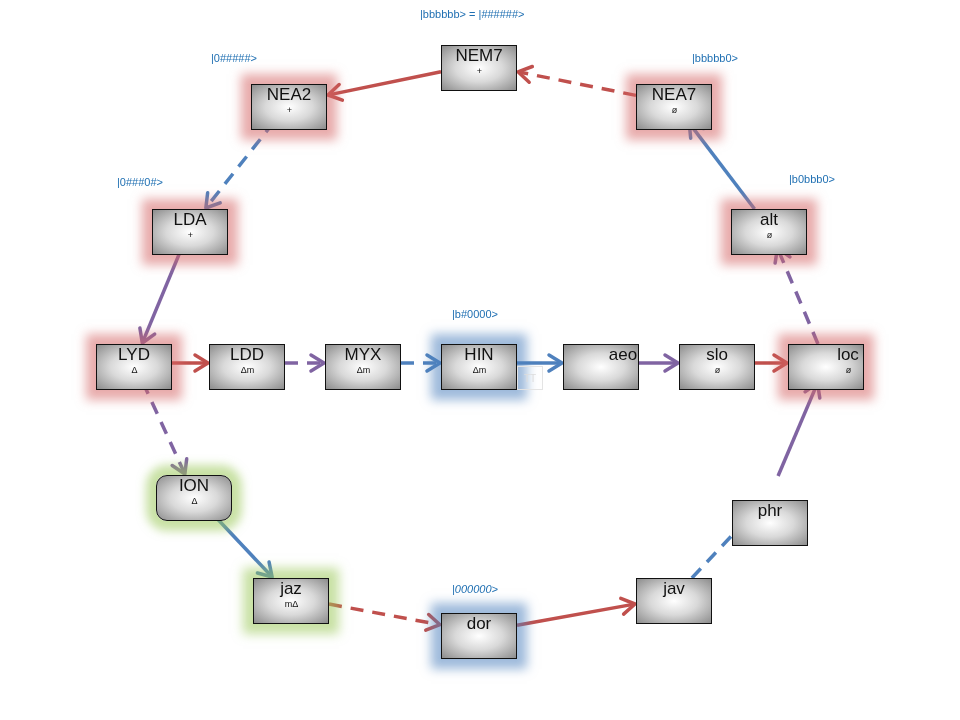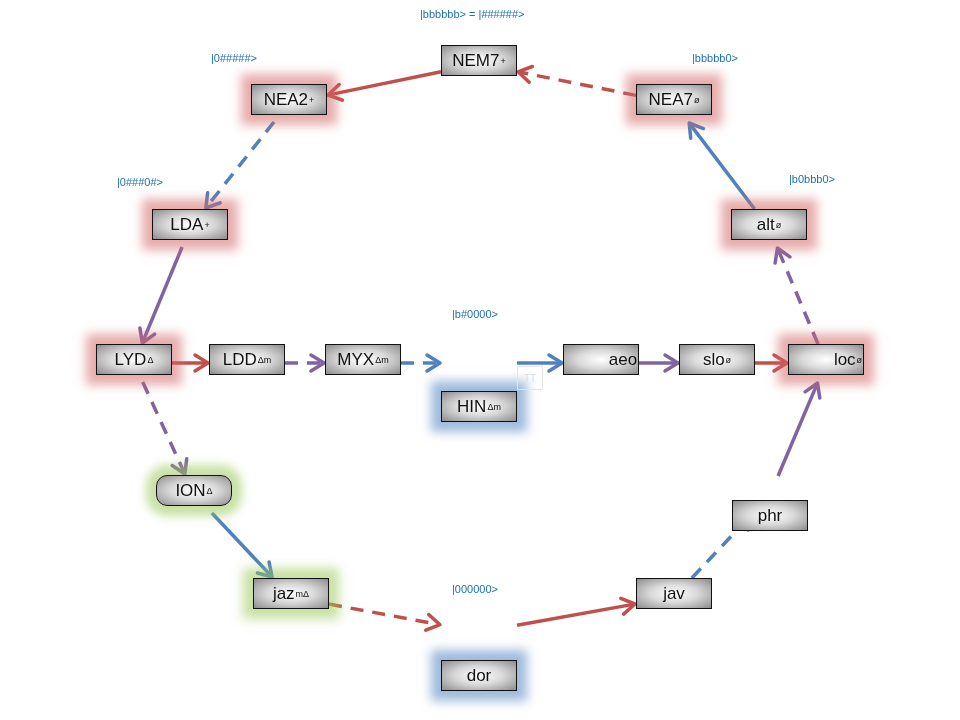--- a/index.html
+++ b/index.html
@@ -1,27 +1,27 @@
 <!DOCTYPE html>
 <html><head>
   <meta charset="utf-8">
   <style>
     html, body { margin: 0; padding: 0; background: #ffffff; }
     body { width: 960px; height: 720px; position: relative; overflow: hidden;
            font-family: "Liberation Sans", sans-serif; }
     #canvas { position: absolute; left: 0; top: 0; width: 960px; height: 720px; }
     .node {
-      position: absolute; width: 76px; height: 31px; box-sizing: border-box;
+      position: absolute; width: 76px; height: 46px; box-sizing: border-box;
       border: 1.5px solid #111;
       background: radial-gradient(ellipse at center, #ffffff 0%, #d9d9d9 45%, #8c8c8c 100%);
-      display: flex; align-items: center; justify-content: center;
-      font-size: 17px; color: #111; font-family: "Liberation Sans", sans-serif;
+      display: flex; align-items: center; 
+      font-size: 17px; color: #111; font-family: "Liberation Sans", sans-serif; flex-direction: column;
     }
     .node.glow-red   { box-shadow: 0 0 10px 10px rgba(214, 102, 102, 0.55); }
-    .node.glow-blue  { box-shadow: 0 0 10px 10px rgba(79, 129, 189, 0.55); margin-top: 47px; }
+    .node.glow-blue  { box-shadow: 0 0 10px 10px rgba(79, 129, 189, 0.55); }
     .node.glow-green { box-shadow: 0 0 10px 10px rgba(155, 200, 90, 0.55); }
     .node sub { font-size: 9px; vertical-align: -4px; margin-left: 1px; }
     .label {
       position: absolute; font-size: 11px; color: #1f6fb2;
       font-family: "Liberation Sans", sans-serif; white-space: nowrap;
     }
     .ghost {
       position: absolute; left: 517px; top: 366px; width: 26px; height: 24px;
       border: 1px solid #e4e4e4; color: #dddddd; font-size: 10px;
       display: flex; align-items: center; justify-content: center; box-sizing: border-box;
@@ -171,13 +171,13 @@
     </div>
   </div>
 <div class="ghost">TT</div>
 
 <div class="label" style="left: 420px; top: 8px; color: rgb(31, 111, 178);">|bbbbbb&gt; = |######&gt;</div>
 <div class="label" style="left: 211px; top: 52px; color: rgb(31, 111, 178);">|0#####&gt;</div>
 <div class="label" style="left: 692px; top: 52px; color: rgb(31, 111, 178);">|bbbbb0&gt;</div>
 <div class="label" style="left: 117px; top: 176px; color: rgb(31, 111, 178);">|0###0#&gt;</div>
 <div class="label" style="left: 789px; top: 173px; color: rgb(31, 111, 178);">|b0bbb0&gt;</div>
 <div class="label" style="left: 452px; top: 308px; color: rgb(31, 111, 178);">|b#0000&gt;</div>
-<div class="label" style="left: 452px; top: 583px; color: rgb(31, 111, 178);">|000000&gt;</div>
+<div class="label" style="left: 452px; top: 583px; color: rgb(31, 111, 178); font-style: italic;">|000000&gt;</div>
 
 </body></html>

